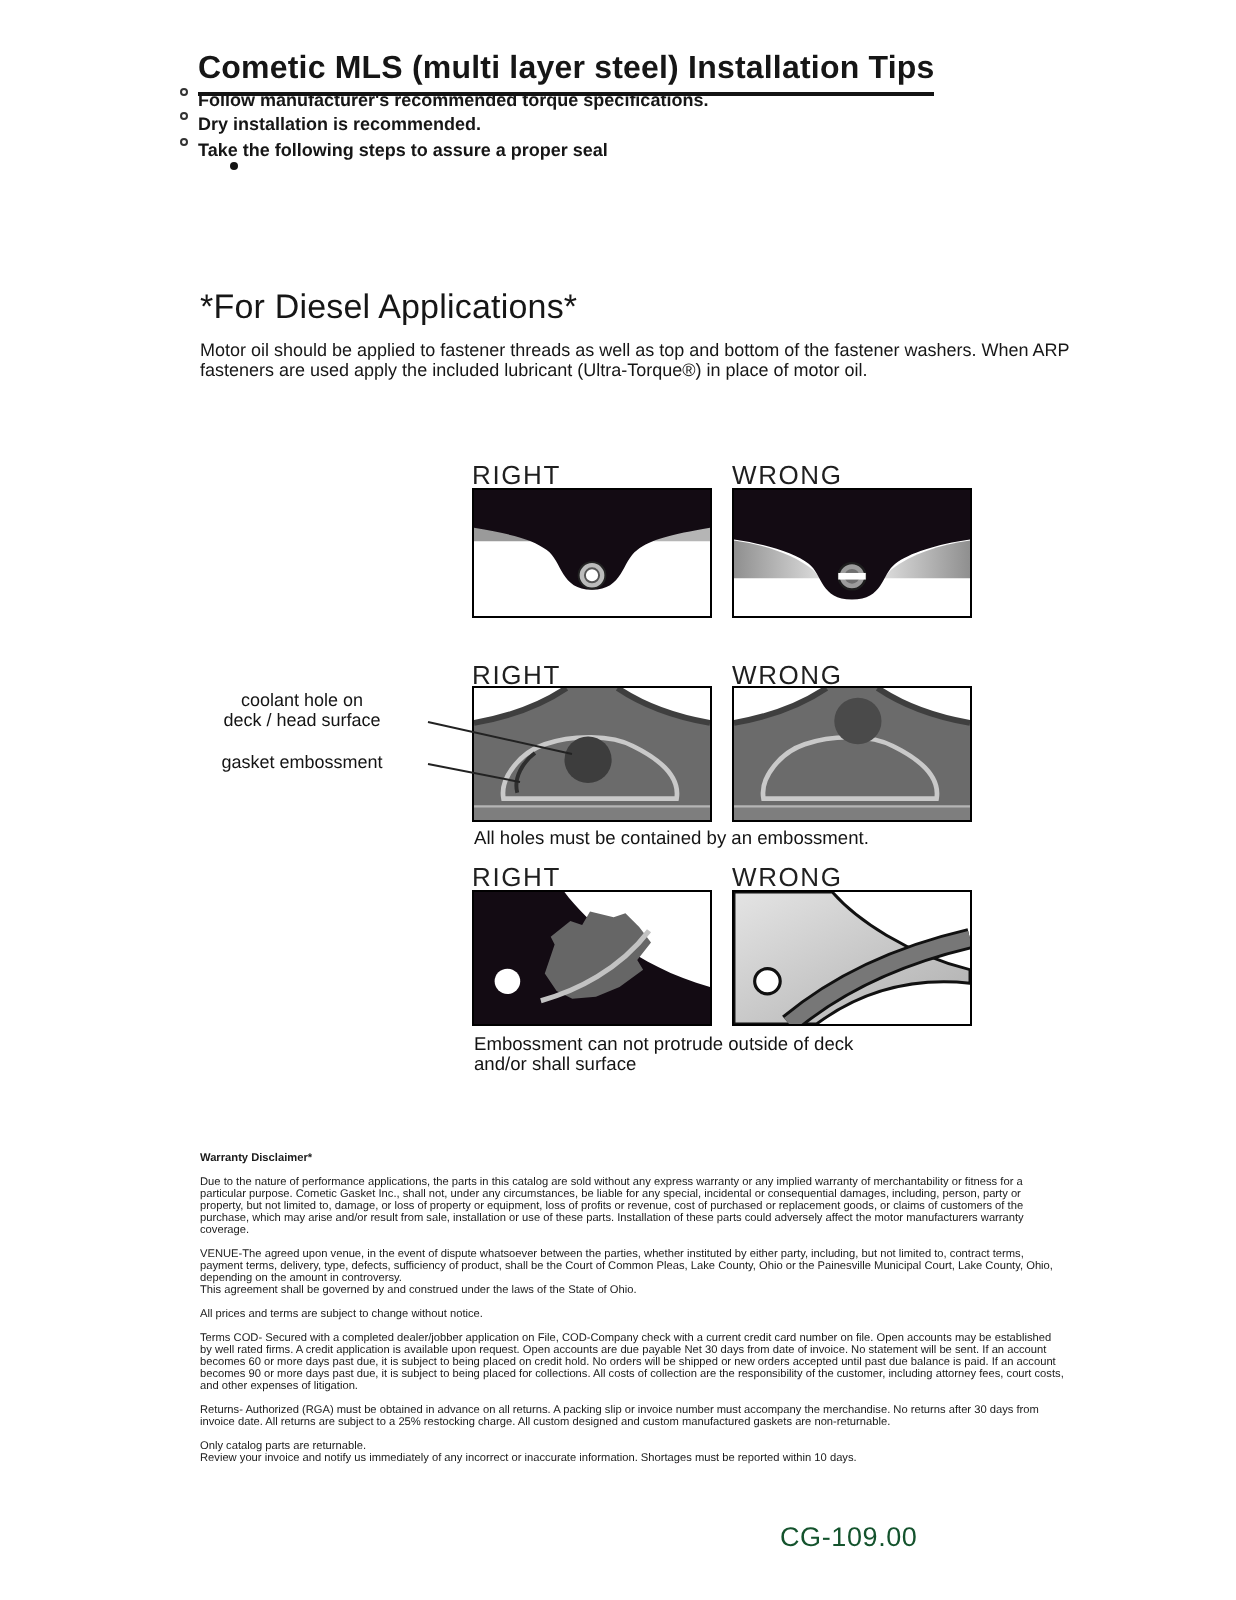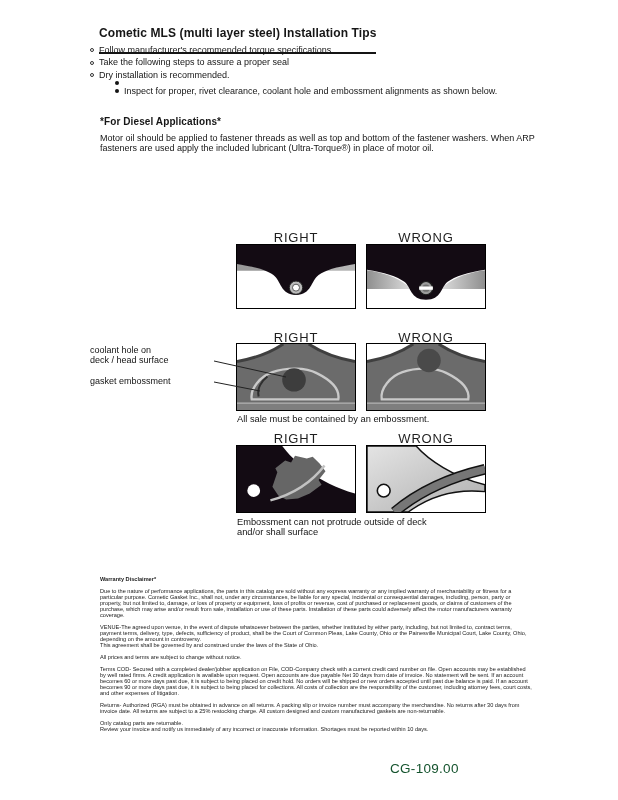--- a/index.html
+++ b/index.html
@@ -2,38 +2,38 @@
 <html><head>
 <meta charset="utf-8">
 <style>
   * { margin:0; padding:0; box-sizing:border-box; }
   html,body { background:#ffffff; }
   .page {
     position:relative; width:618px; height:800px; background:#fff;
     font-family:"Liberation Sans", sans-serif; color:#161616; overflow:hidden;
   }
   .title {
-    position:absolute; left:99px; top:26px; font-size:12px; font-weight:bold;
-    border-bottom:2px solid #141414; padding-bottom:12px; letter-spacing:.1px;
+    position:absolute; left:99px; top:26px; font-size:16px; font-weight:bold;
+    border-bottom:2px solid #141414; padding-bottom:2px; letter-spacing:.1px;
   }
   .tips { position:absolute; left:90px; top:44px; font-size:9px; }
-  .tips .row { display:flex; align-items:center; gap:5px; line-height:12.4px; }
+  .tips .row { display:flex; align-items:flex-start; gap:5px; line-height:12.4px;font-weight:bold; }
   .tips .sub { margin-left:25px; }
   .bullet-o { flex:none; width:4px; height:4px; border:1px solid #333; border-radius:50%; }
   .bullet-f { flex:none; width:4px; height:4px; background:#141414; border-radius:50%; }
   .diesel { position:absolute; left:100px; top:116px; width:444px; }
-  .diesel h2 { font-size:10px; font-weight:bold; margin-bottom:6px; letter-spacing:.1px; }
+  .diesel h2 { font-size:17px; font-weight:normal; margin-bottom:6px; letter-spacing:.1px;margin-top:28px; }
   .diesel p { font-size:9px; line-height:10.1px; margin-bottom:10px; }
   .diagrams { position:absolute; left:0; top:230px; width:618px; height:312px; }
-  .dlabel { position:absolute; width:120px; text-align:center; font-size:13px;
+  .dlabel { position:absolute; width:120px; text-align:left; font-size:13px;
             letter-spacing:.8px; color:#1f1f1f; }
   .dbox { position:absolute; width:120px; border:1.6px solid #000; background:#fff; }
   .dbox svg { display:block; width:100%; height:100%; }
   .caption { position:absolute; font-size:9.3px; line-height:10.4px; color:#141414; }
-  .ann { position:absolute; left:90px; width:122px; text-align:left; font-size:9px;
+  .ann { position:absolute; left:90px; width:122px; text-align:center; font-size:9px;
          line-height:9.8px; white-space:pre-line; color:#141414; }
   .overlay { position:absolute; left:0; top:0; pointer-events:none; }
   .disclaimer { position:absolute; left:100px; top:576px; width:866px;
                 transform:scale(0.5); transform-origin:0 0;
                 font-size:11.2px; line-height:12px; color:#1b1b1b; }
   .disclaimer h3 { font-size:11.2px; font-weight:bold; margin-bottom:12px; }
   .disclaimer p { margin-bottom:12px; white-space:pre-line; }
   .footer { position:absolute; left:390px; top:761px; font-size:13.5px;
             letter-spacing:.3px; color:#14532d; }
 </style>
@@ -44,32 +44,28 @@
 
   <h1 class="title">Cometic MLS (multi layer steel) Installation Tips</h1>
 
   <div class="tips">
     <div class="row">
       <span class="bullet-o"></span>
       <span>Follow manufacturer's recommended torque specifications.</span>
     </div>
     <div class="row">
       <span class="bullet-o"></span>
-      <span>Take the following steps to assure a proper seal</span>
+      <span>Dry installation is recommended.</span>
     </div>
     <div class="row">
       <span class="bullet-o"></span>
-      <span>Dry installation is recommended.</span>
+      <span>Take the following steps to assure a proper seal</span>
     </div>
     <div class="row sub">
       <span class="bullet-f"></span>
-    </div>
-    <div class="row sub">
-      <span class="bullet-f"></span>
-      <span>Inspect for proper, rivet clearance, coolant hole and embossment alignments as shown below.</span>
     </div>
   </div>
 
   <div class="diesel">
     <h2>*For Diesel Applications*</h2>
     <p>Motor oil should be applied to fastener threads as well as top and bottom of the fastener washers. When ARP fasteners are used apply the included lubricant (Ultra-Torque®) in place of motor oil.</p>
   </div>
 
   <div class="diagrams">
 
@@ -142,21 +138,21 @@
         <path d="M15,57 C13,46 24,33 36,29 C50,24 70,24 81,30 C93,36 105,45 103,57 Z" fill="none" stroke="#c9c9c9" stroke-width="2.4"></path>
         <circle cx="63" cy="17" r="12" fill="#4a4a4a"></circle>
       </svg>
     </div>
 
     <svg class="overlay" width="618" height="312">
       <line x1="214" y1="131" x2="286" y2="147" stroke="#222" stroke-width="1"></line>
       <line x1="214" y1="152" x2="260" y2="161" stroke="#222" stroke-width="1"></line>
     </svg>
 
-    <div class="caption" style="left:237px; top:184px;">All sale must be contained by an embossment.</div>
+    <div class="caption" style="left:237px; top:184px;">All holes must be contained by an embossment.</div>
 
     <div class="dlabel" style="left:236px; top:201px;">RIGHT</div>
     <div class="dlabel" style="left:366px; top:201px;">WRONG</div>
 
     <div class="dbox" style="left:236px; top:215px; height:68px;">
       <svg viewBox="0 0 120 68" preserveAspectRatio="none">
         <rect x="0" y="0" width="120" height="68" fill="#ffffff"></rect>
         <path d="M0,0 H46 C57,15 82,38 120,49 V68 H0 Z" fill="#130b13"></path>
         <path d="M36,42 L41,27 L39,23 L49,15 L55,17 L59,10 L71,13 L77,11 L84,18 L90,26 L83,35 L86,40 L74,49 L62,54 L50,55 L42,51 Z" fill="#666666"></path>
         <path d="M34,56 C52,51 74,40 89,20" fill="none" stroke="#c2c2c2" stroke-width="2.6"></path>

